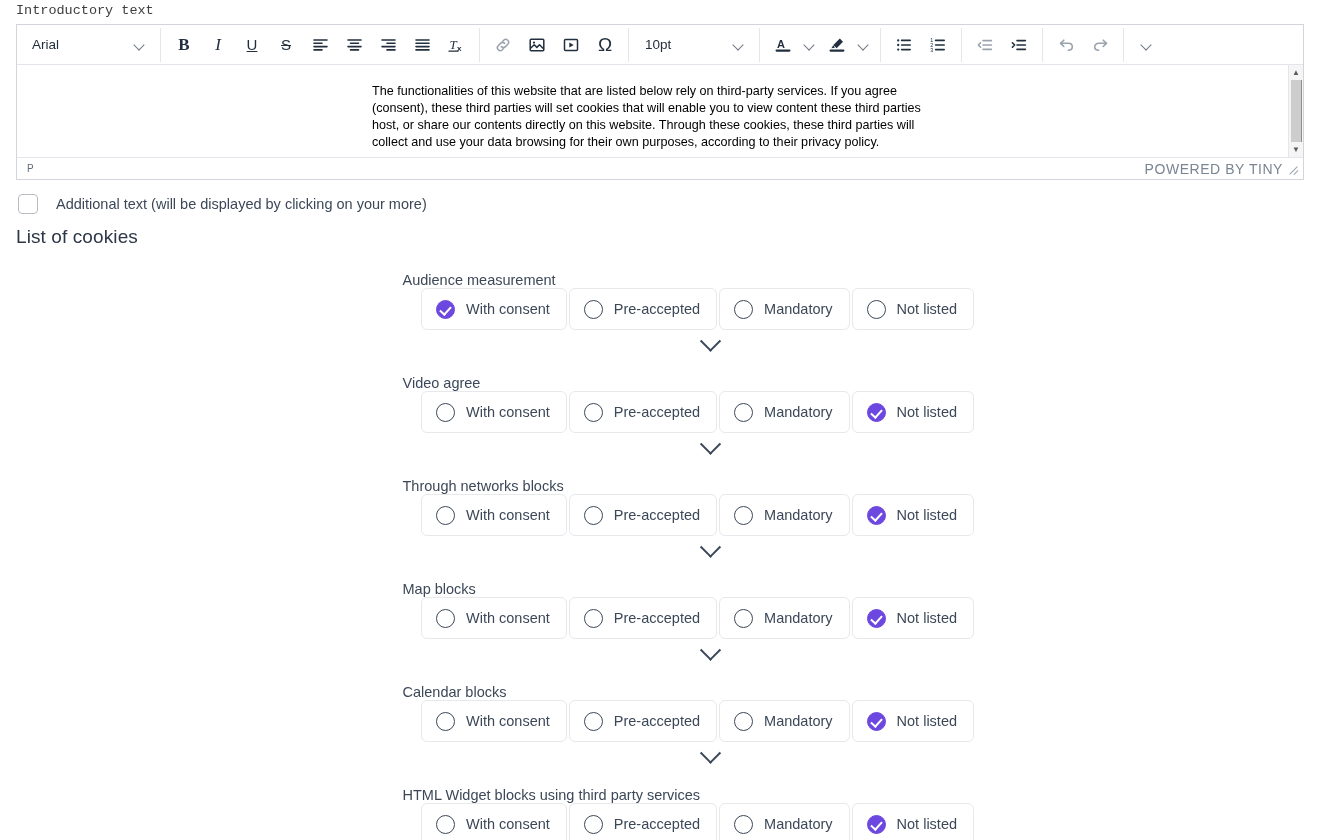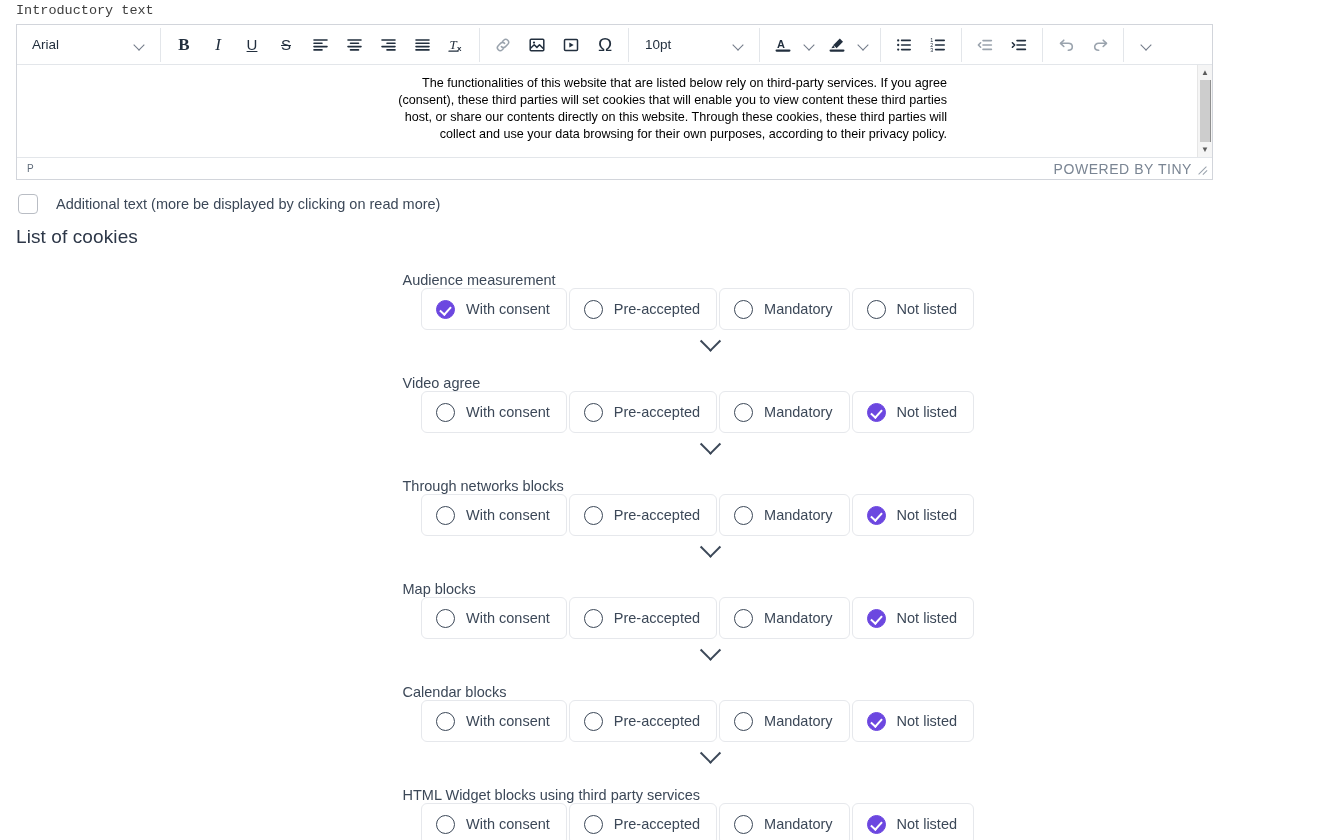--- a/index.html
+++ b/index.html
@@ -19,22 +19,21 @@
     padding: 2px 0 4px 16px;
     line-height: 18px;
     font-family: Liberation Mono, monospace;
   }
 
   
   .tiny-shell {
     margin: 0 16px 0 16px;
     border: 1px solid #d2d5db;
     background: #fff;
-    width: 1197px;
-    text-align: right;
+    width: 1288px;
   }
 
   .tiny-toolbar {
     display: flex;
     align-items: center;
     height: 40px;
     border-bottom: 1px solid #e3e6ea;
     padding: 0 2px;
   }
 
@@ -107,21 +106,21 @@
     height: 92px;
     background: #fff;
     display: flex;
   }
   .tiny-content {
     flex: 1;
     padding: 10px 18px 8px 18px;
     overflow: hidden;
   }
   .tiny-content p {
-    margin: 0;
+    margin: 8px;
     width: 575px;
     margin-left: 337px;
     font-family: "Liberation Sans", sans-serif;
     font-size: 12.6px;
     line-height: 17px;
     color: #000;
   }
 
   
   .vscroll {
@@ -466,21 +465,21 @@
     <span class="status-right">
       <span class="branding">POWERED BY TINY</span>
       <span class="resize-grip"></span>
     </span>
   </div>
 
 </div>
 
 <div class="addl-row">
   <span class="cbox"></span>
-  <span class="addl-label">Additional text (more be displayed by clicking on read more)</span>
+  <span class="addl-label">Additional text (will be displayed by clicking on your more)</span>
 </div>
 
 <h2 class="list-heading">List of cookies</h2>
 
 <div class="rows" id="cookie-rows">
     <div class="cookie-row">
       <div class="row-title">Audience measurement</div>
       <div class="choice-group">
         <div class="choice checked">
           <span class="radio"></span>

